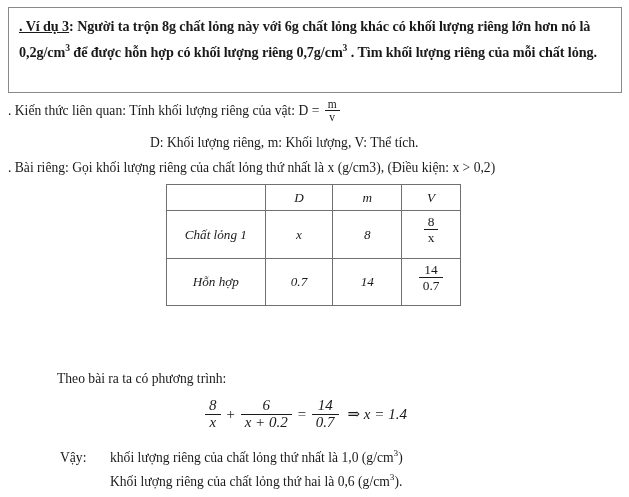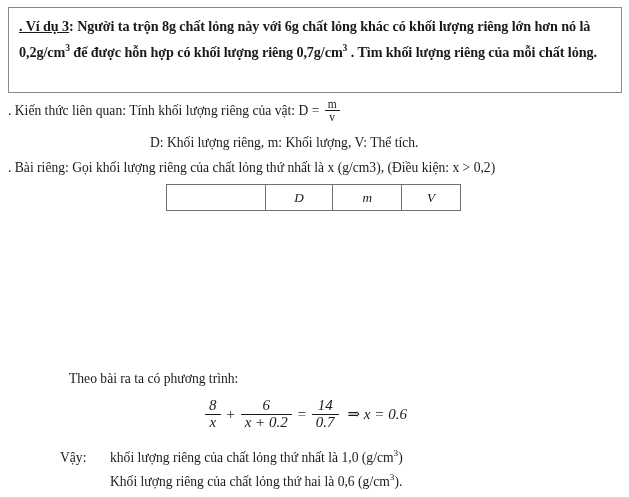--- a/index.html
+++ b/index.html
@@ -43,21 +43,21 @@
     font-size: 13.6px;
     white-space: nowrap;
   }
   .ital { }
   .bold-label { font-weight: normal; }
 
   .knowledge-line { left: 8px; top: 99px; }
   .def-line { left: 138px; top: 135px; margin-left: 12px; }
   .solution-line { left: 8px; top: 160px; }
 
-  .theo-line { left: 69px; top: 371px; }
+  .theo-line { left: 57px; top: 371px; }
   .vay-line { left: 60px; top: 450px; }
   .vay-line2 { left: 110px; top: 474px; }
   .vay-label { display: inline-block; width: 50px; }
 
   
   .frac {
     display: inline-block;
     vertical-align: middle;
     text-align: center;
     line-height: 1.05;
@@ -155,29 +155,51 @@
 
 <table class="data-table">
   <tbody>
     <tr class="hdr">
       <td class="col-name"></td>
       <td class="col-d">D</td>
       <td class="col-m">m</td>
       <td class="col-v">V</td>
     </tr>
 
-
-
+    <tr class="body-row">
+      <td class="col-name vmid">Chất lỏng 1</td>
+      <td class="col-d vmid">x</td>
+      <td class="col-m vmid">8</td>
+      <td class="col-v">
+        <span class="cell-frac">
+          <span class="n">8</span>
+          <span class="d">x</span>
+        </span>
+      </td>
+    </tr>
+
+
+    <tr class="body-row last">
+      <td class="col-name vmid">Hỗn hợp</td>
+      <td class="col-d vmid">0.7</td>
+      <td class="col-m vmid">14</td>
+      <td class="col-v">
+        <span class="cell-frac">
+          <span class="n">14</span>
+          <span class="d">0.7</span>
+        </span>
+      </td>
+    </tr>
   </tbody>
 </table>
 
 <div class="line theo-line ital">Theo bài ra ta có phương trình:</div>
 
 <div class="equation">
-  <span class="frac"><span class="num">8</span><span class="den">x</span></span><span class="op">+</span><span class="frac"><span class="num">6</span><span class="den">x + 0.2</span></span><span class="op">=</span><span class="frac"><span class="num">14</span><span class="den">0.7</span></span><span class="tail">⇒ x = 0.6</span>
+  <span class="frac"><span class="num">8</span><span class="den">x</span></span><span class="op">+</span><span class="frac"><span class="num">6</span><span class="den">x + 0.2</span></span><span class="op">=</span><span class="frac"><span class="num">14</span><span class="den">0.7</span></span><span class="tail">⇒ x = 1.4</span>
 </div>
 
 <div class="line vay-line ital">
   <span class="vay-label">Vậy:</span><span>khối lượng riêng của chất lỏng thứ nhất là 1,0 (g/cm</span><sup>3</sup><span>)</span>
 </div>
 
 <div class="line vay-line2 ital">
   <span>Khối lượng riêng của chất lỏng thứ hai là 0,6 (g/cm</span><sup>3</sup><span>).</span>
 </div>
 

